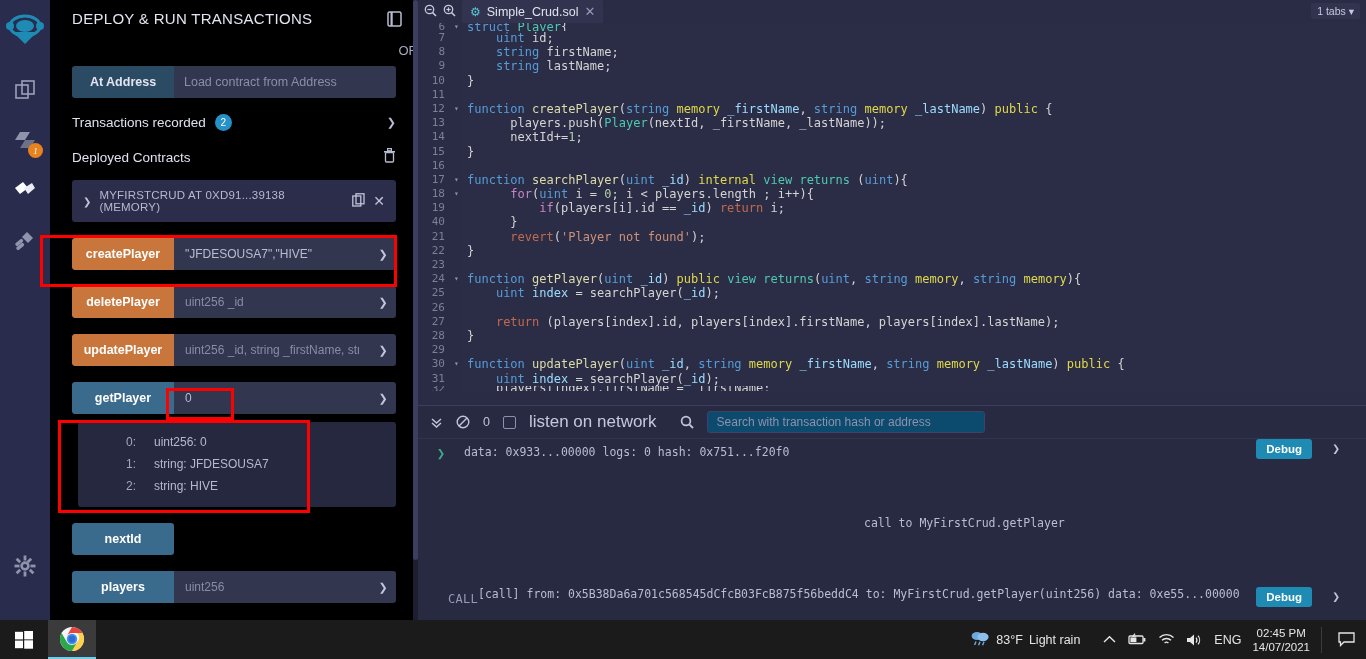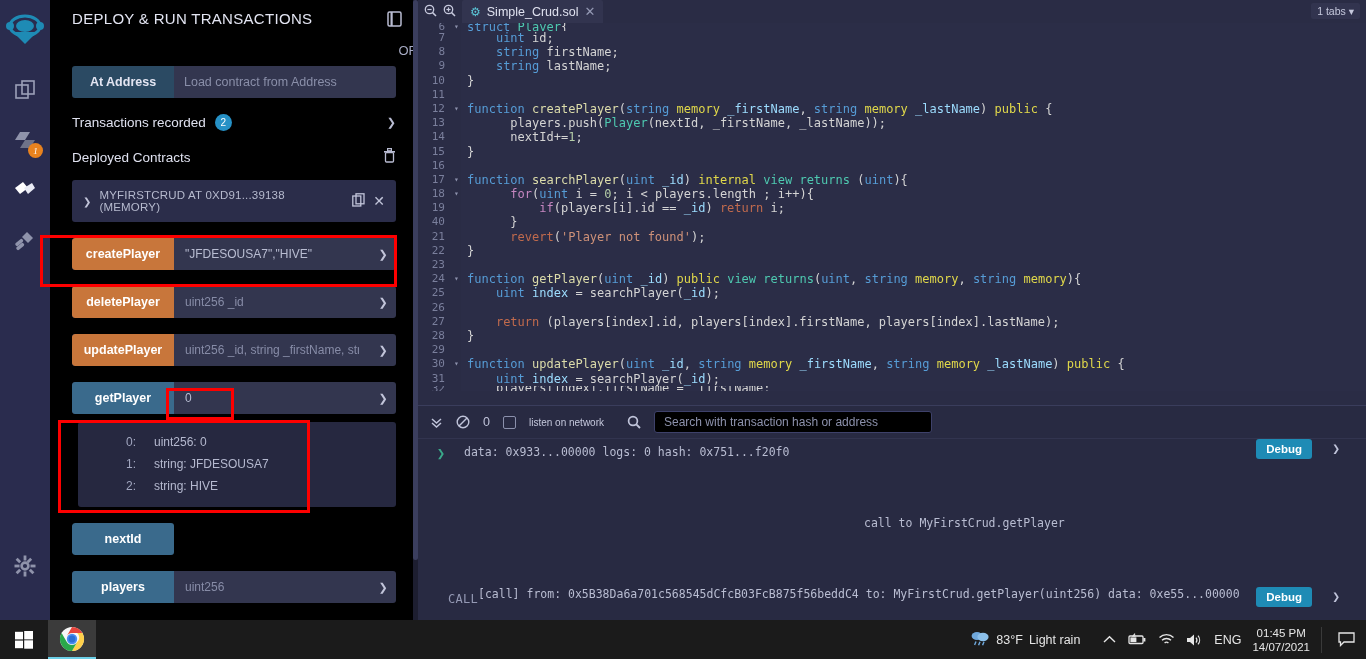--- a/index.html
+++ b/index.html
@@ -170,23 +170,23 @@
   .term-bar {
     height:33px; display:flex; align-items:center; gap:13px; padding:0 12px;
     border-bottom:1px solid #32344f;
   }
   .tb-ico { color:#c0c4da; cursor:pointer; display:flex; align-items:center; }
   .tb-zero { color:#c0c4da; font-size:12.5px; }
   .tb-chk {
     width:13px; height:13px; border:1.5px solid #8b90ac; border-radius:2px;
     background:transparent; cursor:pointer;
   }
-  .tb-lbl { color:#c5c8dc; font-size:10px; }
+  .tb-lbl { color:#c5c8dc; font-size:17px; }
   .tb-search-input {
-    width:278px; height:22px; background:#000000; border:1px solid #3e416a;
+    width:278px; height:22px; background:#0c4a6e; border:1px solid #3e416a;
     border-radius:3px; color:#9fa4bf; font-size:12px; padding:0 9px; outline:none;
     font-family:"Liberation Sans", sans-serif;
   }
   .tb-search-input::placeholder { color:#8d92ad; }
 
   .term-body { position:relative; height:182px; font-family:"DejaVu Sans Mono", monospace; }
   .log-top { display:flex; align-items:flex-start; padding:6px 0 0 0; }
   .log-caret-grn { color:#3aa98a; font-size:14px; width:46px; text-align:center; }
   .log-txt { color:#b9bdd2; font-size:11.5px; }
   .dbg-btn {
@@ -565,21 +565,21 @@
       <span class="tray-item">
         <svg width="17" height="14" viewBox="0 0 17 14">
           <path d="M1 5 L4 5 L8 1.5 L8 12.5 L4 9 L1 9 Z" fill="#e6e6e6"></path>
           <path d="M10 4.5 A4 4 0 0 1 10 9.5" fill="none" stroke="#e6e6e6" stroke-width="1.2"></path>
           <path d="M12 2.6 A6.8 6.8 0 0 1 12 11.4" fill="none" stroke="#e6e6e6" stroke-width="1.2"></path>
         </svg>
       </span>
       <span class="tray-item">ENG</span>
 
       <div class="clock">
-        <div>01:45 PM</div>
+        <div>02:45 PM</div>
         <div>14/07/2021</div>
       </div>
       <div class="tray-sep"></div>
       <div class="notif">
         <svg width="17" height="15" viewBox="0 0 17 15">
           <path d="M1 1 L16 1 L16 10 L6 10 L2.5 13.5 L2.5 10 L1 10 Z" fill="none" stroke="#e6e6e6" stroke-width="1.3"></path>
         </svg>
       </div>
     </div>
   </div>

